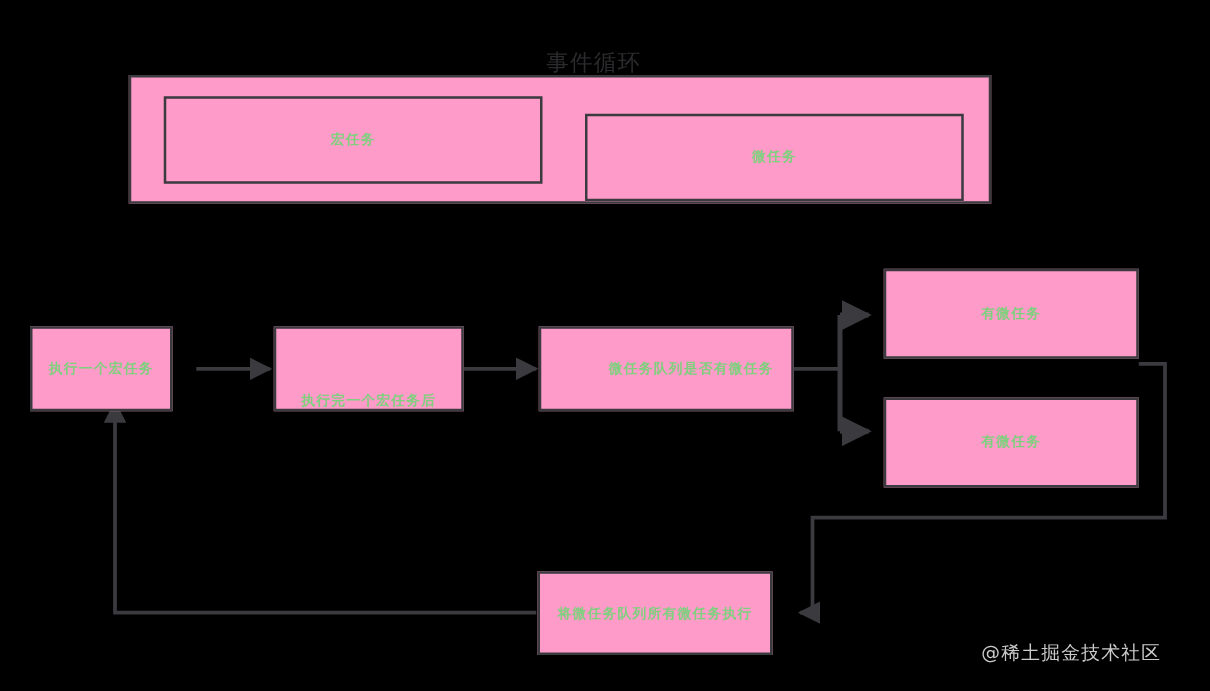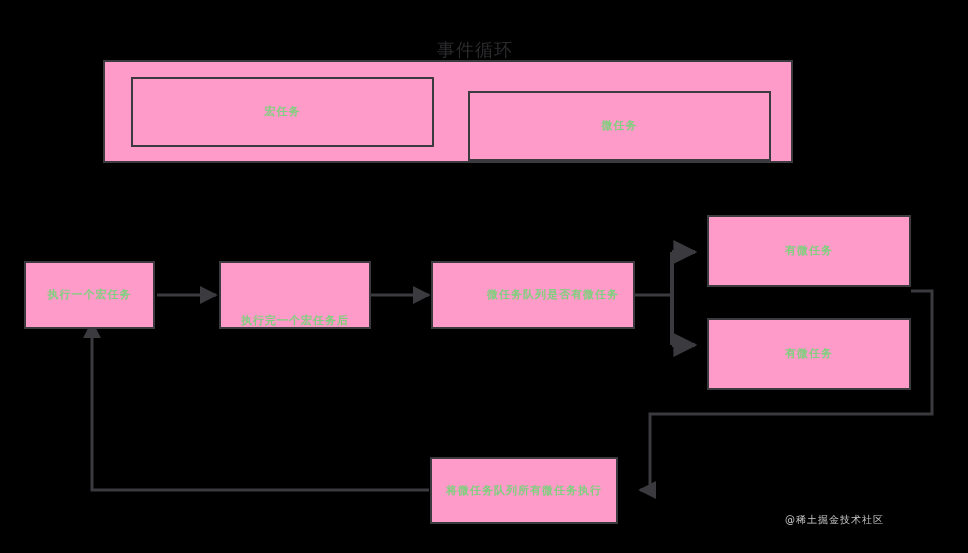--- a/index.html
+++ b/index.html
@@ -46,21 +46,21 @@
     position: absolute;
     color: #2b2b2e;
     font-size: 18px;
     letter-spacing: 1px;
     white-space: nowrap;
     user-select: none;
   }
   .watermark {
     position: absolute;
     color: #dcdcdc;
-    font-size: 10px;
+    font-size: 15px;
     letter-spacing: 1px;
     white-space: nowrap;
     opacity: 0.92;
     user-select: none;
   }
   svg.edges {
     position: absolute;
     left: 0; top: 0;
     width: 968px;
     height: 553px;
@@ -100,21 +100,21 @@
 
   <div class="group-box" style="left:103px; top:60px; width:690px; height:103px;">
     <div class="node" style="left:26px; top:15px; width:303px; height:70px;">
       <span>宏任务</span>
     </div>
     <div class="node" style="left:363px; top:29px; width:303px; height:70px;">
       <span>微任务</span>
     </div>
   </div>
 
-  <div class="node" style="left:24px; top:261px; width:131px; height:68px;">
+  <div class="node" style="left:24px; top:261px; width:114px; height:68px;">
     <span>执行一个宏任务</span>
   </div>
 
   <div class="node" style="left:219px; top:261px; width:152px; height:68px;align-items:flex-end;">
     <span>执行完一个宏任务后</span>
   </div>
 
   <div class="node" style="left:431px; top:261px; width:204px; height:68px;padding-left:40px;">
     <span>微任务队列是否有微任务</span>
   </div>

